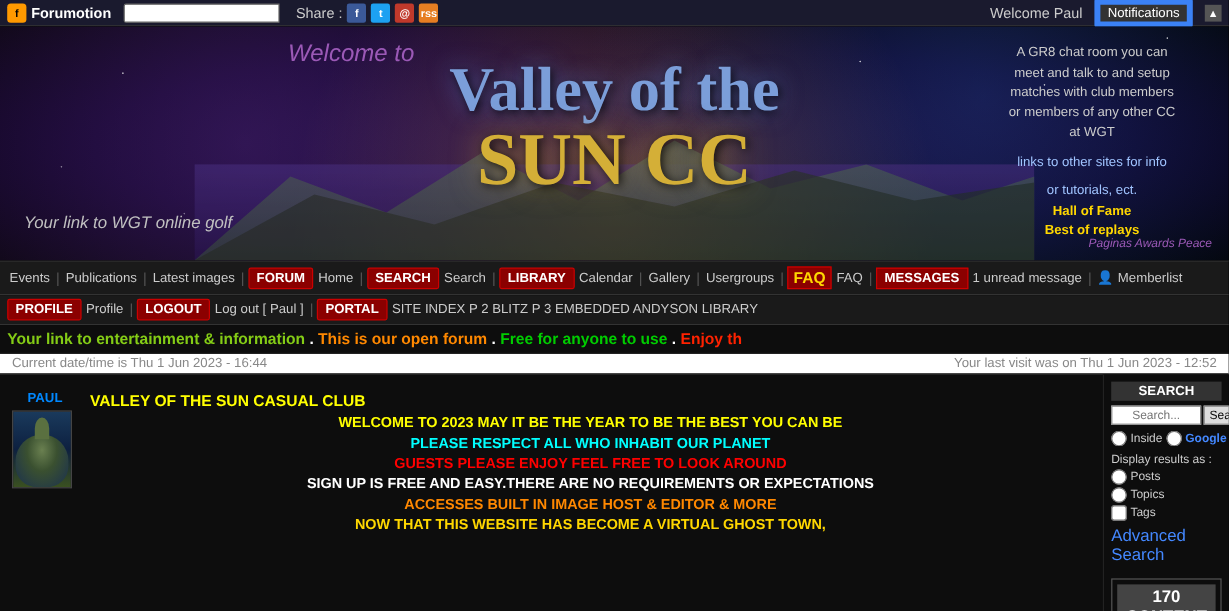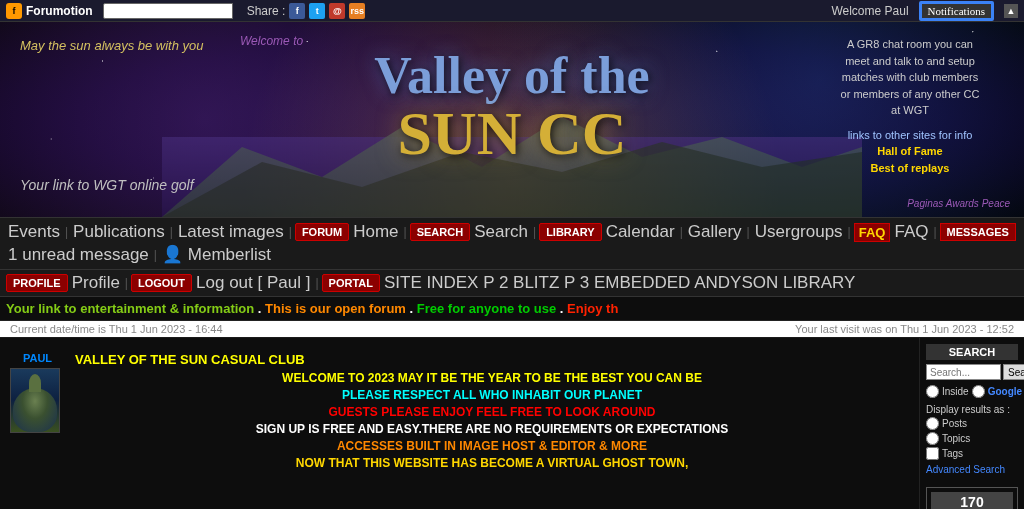--- a/index.html
+++ b/index.html
@@ -65,27 +65,26 @@
     .tw-icon { background: #1da1f2; }
     .em-icon { background: #c0392b; }
     .rss-icon { background: #e67e22; }
     #top-bar .right-area {
       margin-left: auto;
       display: flex; align-items: center; gap: 10px;
       color: #ccc; font-size: 12px;
     }
     .notif-btn {
       background: #333;
-      border: 3px solid #3b82f6;
+      border: 5px solid #3b82f6;
       color: #fff;
       padding: 1px 6px;
       border-radius: 2px;
       cursor: pointer;
       font-size: 11px;
-      font-family: Liberation Serif, serif;
     }
     .up-arrow {
       width: 14px; height: 14px;
       background: #555;
       display: inline-flex; align-items: center; justify-content: center;
       color: #fff; font-size: 9px;
     }
 
     
     #header-banner {
@@ -140,21 +139,21 @@
       text-shadow: 2px 2px 8px rgba(0,0,0,0.8), 0 0 25px rgba(212,175,55,0.6);
       line-height: 1;
     }
     .banner-sub-text {
       position: absolute; bottom: 24px; left: 20px;
       color: #c0c0c0; font-size: 14px; font-style: italic;
       z-index: 2;
     }
     .banner-welcome-text {
       position: absolute; top: 12px; left: 240px;
-      color: #9b59b6; font-size: 12px; font-style: italic;
+      color: #9b59b6; font-size: 20px; font-style: italic;
       z-index: 2;
     }
     .banner-right-box {
       position: absolute; top: 14px; right: 14px;
       width: 200px;
       color: #ccc; font-size: 11px; line-height: 1.5;
       text-align: center; z-index: 2;
     }
     .banner-right-box .links-line {
       margin-top: 8px; color: #a0c4ff; font-size: 11px;
@@ -176,21 +175,21 @@
       background: #1a1a1a;
       border-top: 1px solid #333;
       border-bottom: 1px solid #333;
       padding: 4px 6px;
       display: flex;
       flex-wrap: wrap;
       align-items: center;
       gap: 2px;
     }
     .nav-item {
-      color: #ccc; font-size: 17px;
+      color: #ccc; font-size: 11px;
       cursor: pointer; white-space: nowrap;
       padding: 0 2px;
     }
     .nav-separator { color: #555; padding: 0 1px; }
     .nav-btn-red {
       background: #8b0000;
       color: #fff; font-size: 11px; font-weight: bold;
       padding: 2px 6px;
       border: 1px solid #c00;
       border-radius: 2px; cursor: pointer;
@@ -325,35 +324,35 @@
     .sidebar-section-title {
       color: #fff; font-size: 11px; font-weight: bold;
       background: #333;
       padding: 2px 4px;
       margin-bottom: 4px;
       text-align: center;
     }
     .search-field-small {
       width: 75px; height: 16px;
       background: #fff; border: 1px solid #888;
-      padding: 0 3px; font-size: 10px;
+      padding: 0 3px; font-size: 10px; text-align: center;
     }
     .search-btn-small {
       background: #ddd; border: 1px solid #888;
       padding: 1px 4px; font-size: 10px; cursor: pointer;
     }
     .radio-row {
       display: flex; align-items: center; gap: 3px;
       font-size: 10px; color: #ccc; margin: 2px 0;
     }
     .display-results-label {
       color: #ccc; font-size: 10px; margin-top: 4px;
     }
     .advanced-search-link {
-      color: #4488ff; font-size: 10px; cursor: pointer;
+      color: #4488ff; font-size: 14px; cursor: pointer;
       margin-top: 4px; display: block;
     }
     .sidebar-forums-box {
       margin-top: 12px;
       border: 1px solid #555;
       padding: 4px;
     }
     .sidebar-forums-title {
       color: #fff; font-size: 14px; font-weight: bold;
       background: #444; padding: 2px 4px;
@@ -399,34 +398,34 @@
       </linearGradient>
       <linearGradient id="mtnGrad" x1="0" y1="0" x2="0" y2="1">
         <stop offset="0%" stop-color="#5a7060"></stop>
         <stop offset="100%" stop-color="#3a5040"></stop>
       </linearGradient>
     </defs>
     <rect width="700" height="80" y="40" fill="url(#skyGrad)"></rect>
     <polygon points="0,120 80,50 160,80 240,30 320,70 400,20 480,60 560,40 640,70 700,50 700,120" fill="url(#mtnGrad)" opacity="0.8"></polygon>
     <polygon points="0,120 100,65 200,90 300,55 400,75 500,45 600,70 700,55 700,120" fill="#2a3820" opacity="0.7"></polygon>
   </svg>
-  <span class="banner-left-text">May the sun always be with you</span>
   <span class="banner-welcome-text">Welcome  to</span>
   <div class="banner-main-title">
     <div class="valley-text">Valley of the</div>
     <div class="sun-cc-text">SUN CC</div>
   </div>
   <span class="banner-sub-text">Your link to WGT online golf</span>
   <div class="banner-right-box">
     <div>A GR8 chat room you can</div>
     <div>meet and talk to and setup</div>
     <div>matches  with club members</div>
     <div>or members of any other CC</div>
     <div>at WGT</div>
     <div class="links-line">links to other sites for info</div>
+    <div class="links-line">or tutorials, ect.</div>
     <div class="hall-text">Hall of Fame</div>
     <div class="replays-text">Best of replays</div>
   </div>
   <span class="banner-right-text2">Paginas Awards Peace</span>
 </div>
 
 <div id="nav-bar">
   <span class="nav-item">Events</span>
   <span class="nav-separator">|</span>
   <span class="nav-item">Publications</span>

